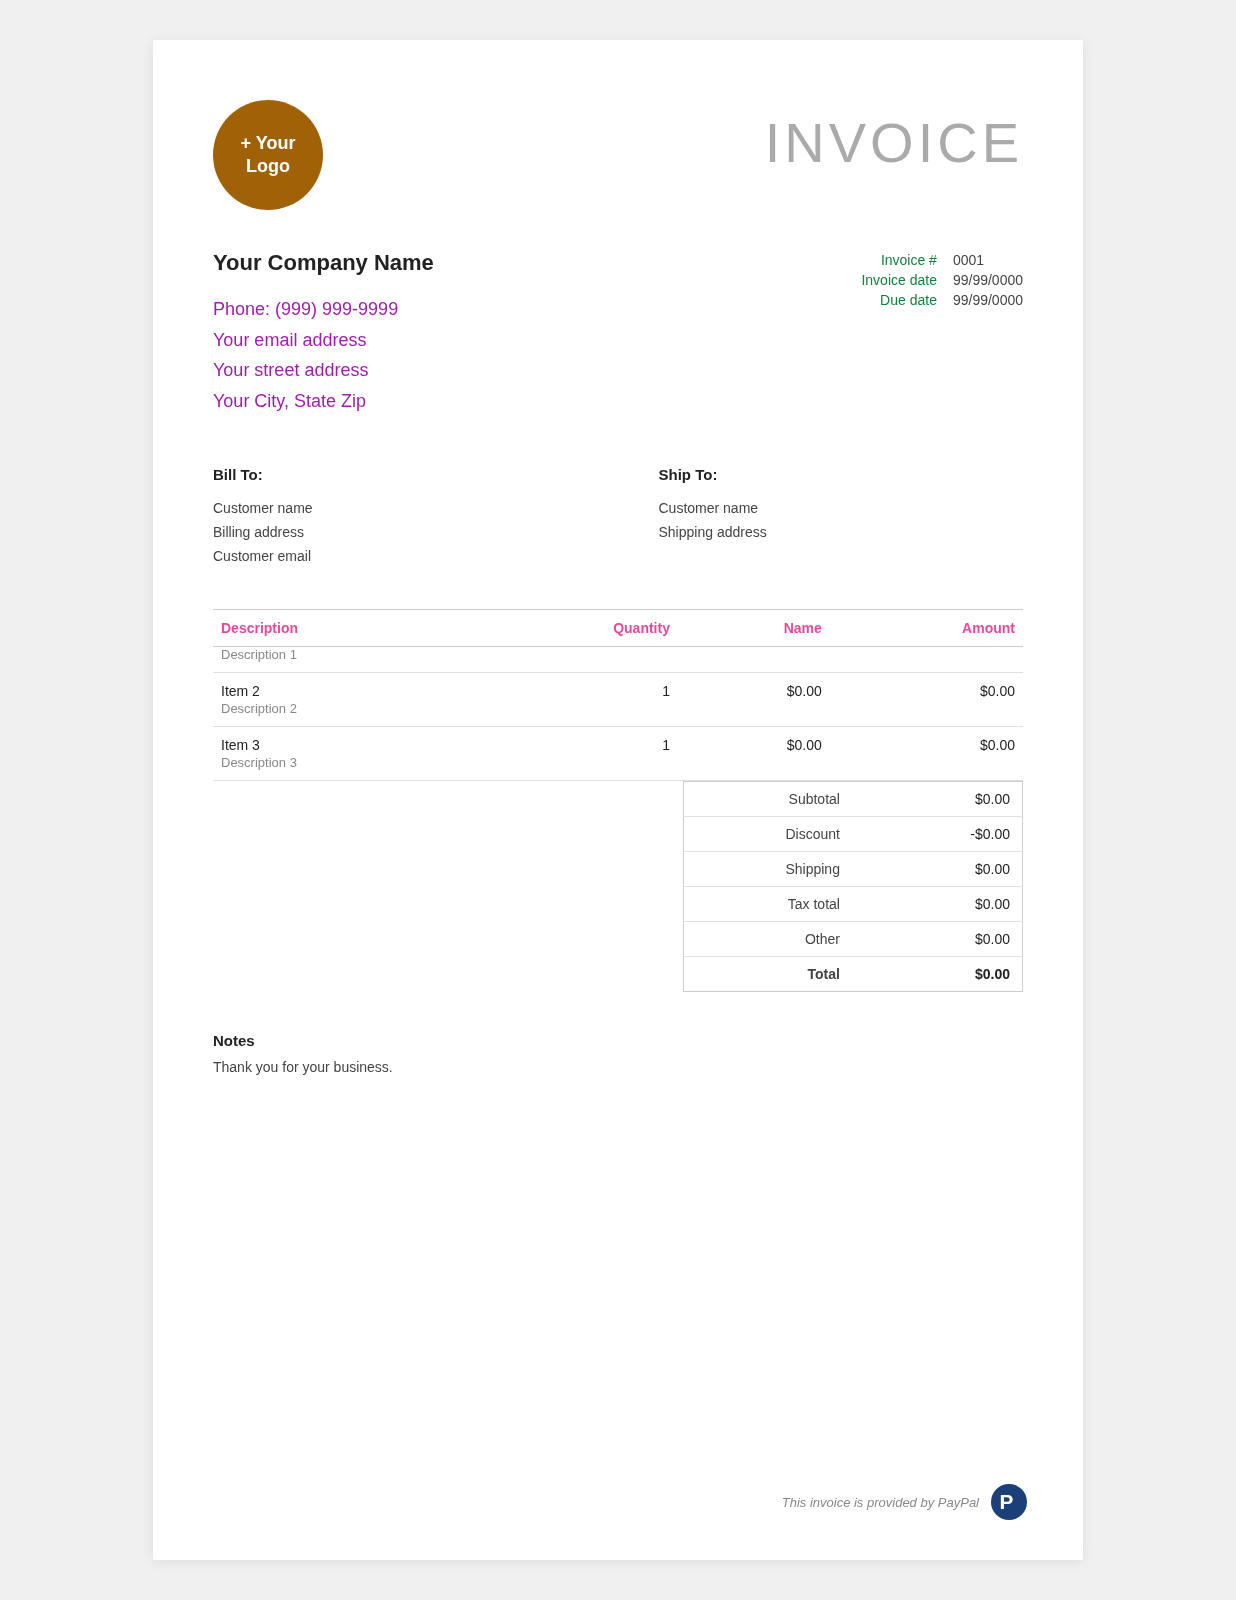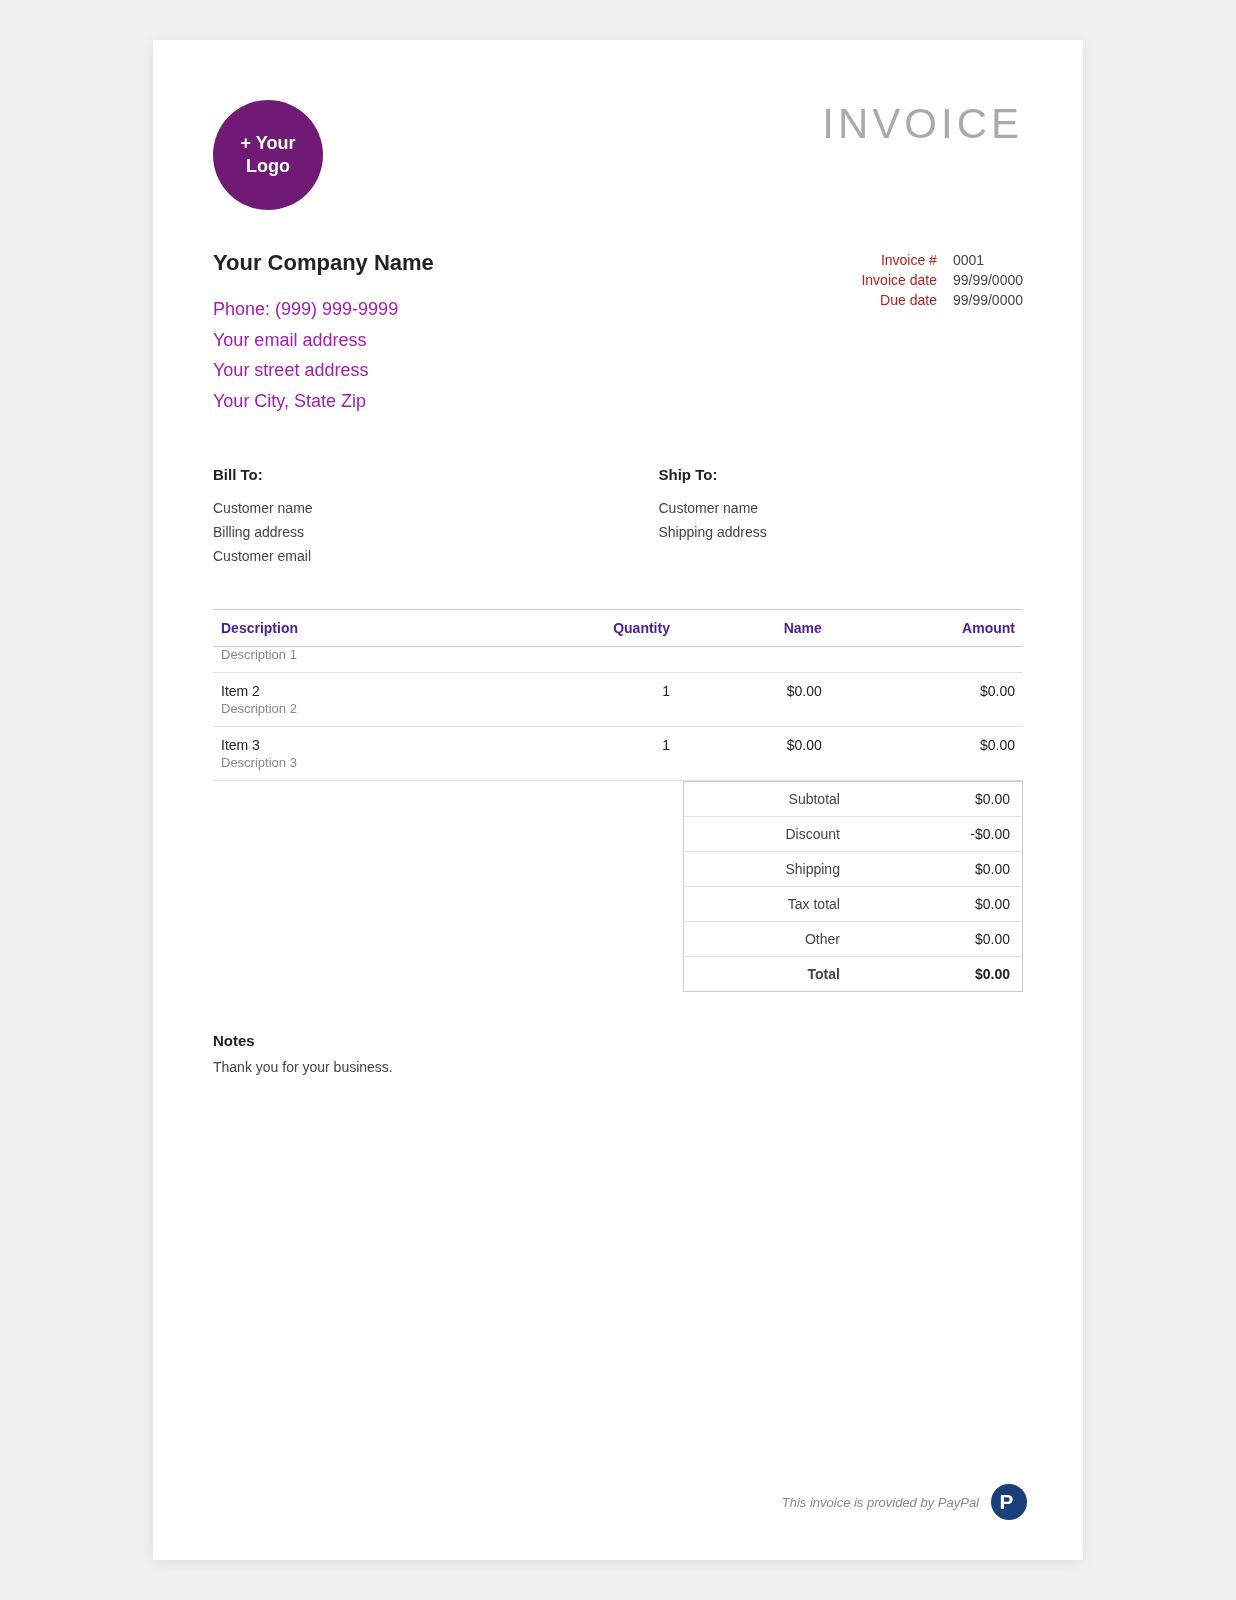--- a/index.html
+++ b/index.html
@@ -24,39 +24,40 @@
     .header {
       display: flex;
       justify-content: space-between;
       align-items: flex-start;
       margin-bottom: 40px;
     }
     .logo-circle {
       width: 110px;
       height: 110px;
       border-radius: 50%;
-      background-color: #701a75;
+      background-color: #a16207;
       display: flex;
       align-items: center;
       justify-content: center;
       flex-direction: column;
       cursor: pointer;
     }
     .logo-circle span {
       color: white;
       font-size: 18px;
       font-weight: bold;
       line-height: 1.3;
       text-align: center;
     }
     .invoice-title {
-      font-size: 42px;
+      font-size: 56px;
       font-weight: 300;
       color: #aaaaaa;
       letter-spacing: 4px;
+      margin-top: 10px;
     }
     
     .company-section {
       display: flex;
       justify-content: space-between;
       margin-bottom: 50px;
     }
     .company-left {}
     .company-name {
       font-size: 22px;
@@ -75,21 +76,21 @@
     .invoice-meta table {
       border-collapse: collapse;
     }
     .invoice-meta td {
       font-size: 14px;
       color: #444444;
       padding: 2px 0 2px 10px;
     }
     .invoice-meta td.label {
       text-align: right;
-      color: #b91c1c;
+      color: #15803d;
     }
     .invoice-meta td.value {
       text-align: left;
       color: #444444;
       padding-left: 16px;
     }
     
     .billing-section {
       display: flex;
       justify-content: space-between;
@@ -115,21 +116,21 @@
       border-collapse: collapse;
       margin-bottom: 0;
     }
     .items-table thead tr {
       border-top: 1px solid #cccccc;
       border-bottom: 1px solid #cccccc;
     }
     .items-table thead th {
       font-size: 14px;
       font-weight: bold;
-      color: #4c1d95;
+      color: #ec4899;
       padding: 10px 8px;
       text-align: left;
     }
     .items-table thead th.qty,
     .items-table thead th.price,
     .items-table thead th.amount {
       text-align: right;
     }
     .items-table tbody tr.item-row td {
       padding: 10px 8px 2px 8px;

